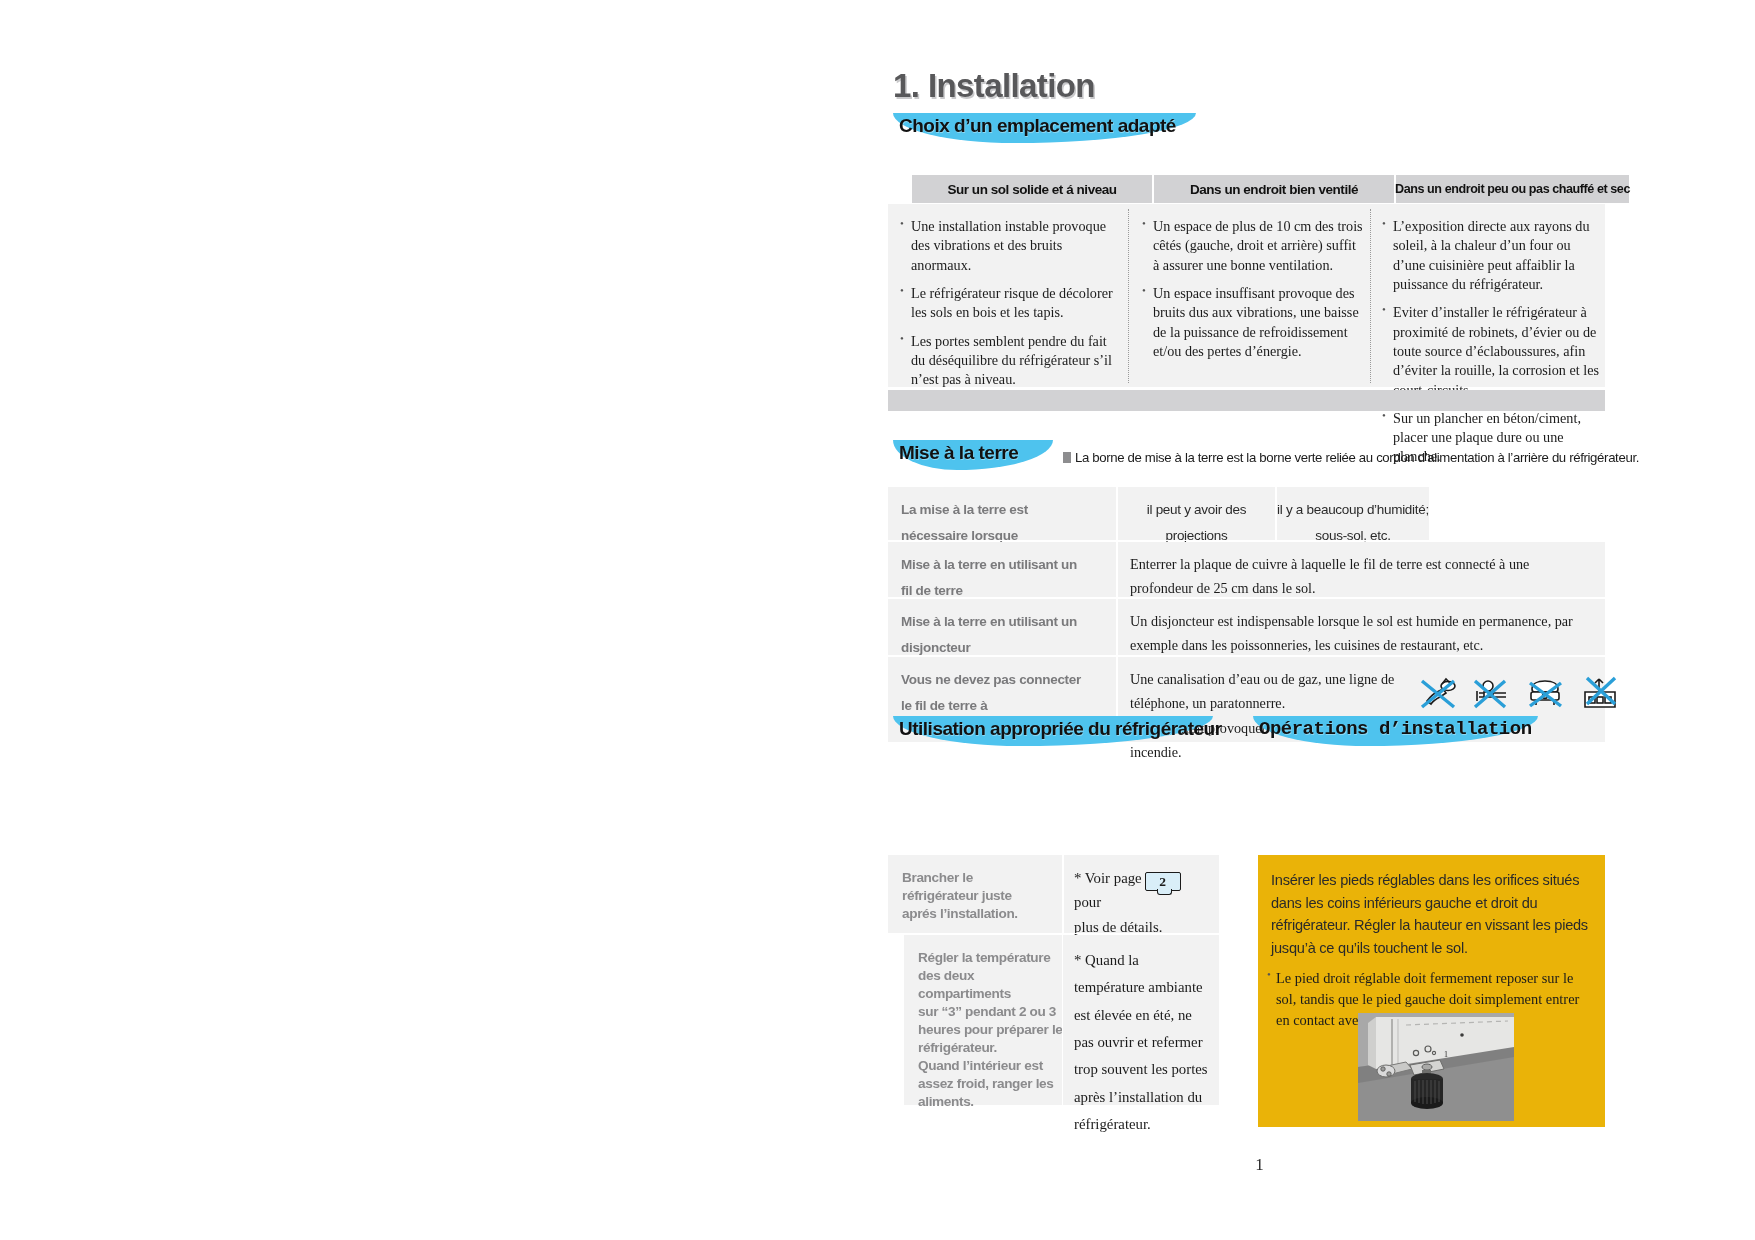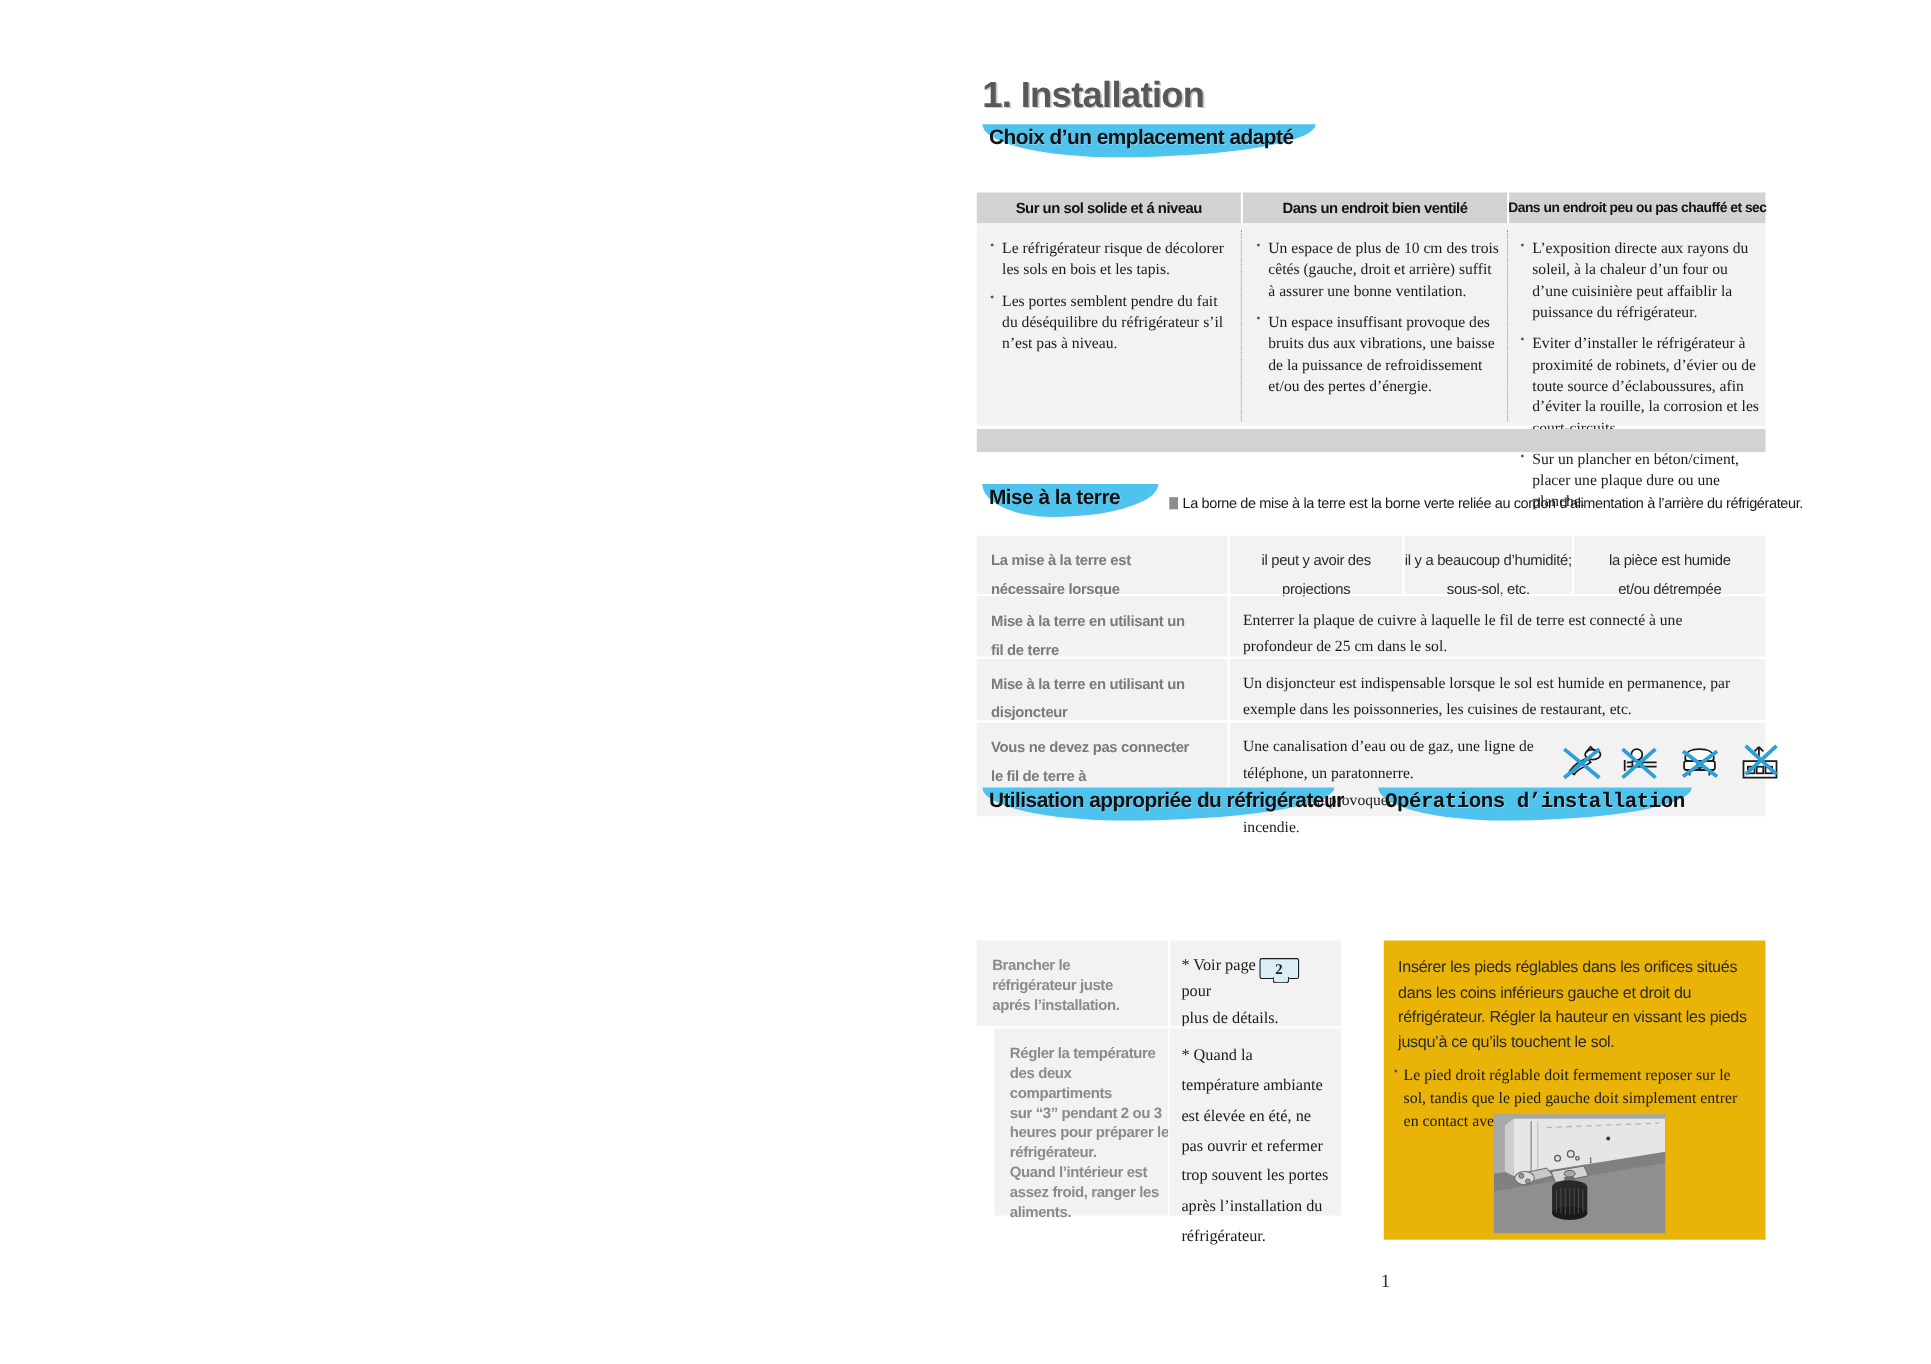--- a/index.html
+++ b/index.html
@@ -58,20 +58,21 @@
   .tbl { position: absolute; }
   .hdr-cell {
     background: #d2d2d4;
     font-size: 13.5px;
     font-weight: bold;
     color: #111;
     text-align: center;
     letter-spacing: -0.45px;
     display: flex; align-items: center; justify-content: center;
     white-space: nowrap;
+    margin-left: 24px;
   }
   .body-cell {
     background: #f2f2f2;
   }
 
   ul.bullets { margin: 0; padding: 0; list-style: none; }
   ul.bullets li {
     position: relative;
     padding-left: 11px;
     margin-bottom: 9px;
@@ -268,20 +269,21 @@
 
     <div class="hdr-cell" style="position:absolute; left:0; top:0; width:240px; height:28px;">Sur un sol solide et á niveau</div>
     <div class="hdr-cell" style="position:absolute; left:242px; top:0; width:240px; height:28px;">Dans un endroit bien ventilé</div>
     <div class="hdr-cell" style="position:absolute; left:484px; top:0; width:233px; height:28px; font-size:12.6px;">Dans un endroit peu ou pas chauffé et sec</div>
 
     <div class="body-cell" style="position:absolute; left:0; top:29px; width:717px; height:183px;">
       <div class="vdash" style="left:240px; top:5px; height:174px;"></div>
       <div class="vdash" style="left:482px; top:5px; height:174px;"></div>
 
       <ul class="bullets" style="position:absolute; left:12px; top:13px; width:222px;">
+        <li>Une installation instable provoque des vibrations et des bruits anormaux.</li>
         <li>Le réfrigérateur risque de décolorer les sols en bois et les tapis.</li>
         <li>Les portes semblent pendre du fait du déséquilibre du réfrigérateur s’il n’est pas à niveau.</li>
       </ul>
 
       <ul class="bullets" style="position:absolute; left:254px; top:13px; width:222px;">
         <li>Un espace de plus de 10 cm des trois cêtés (gauche, droit et arrière) suffit à assurer une bonne ventilation.</li>
         <li>Un espace insuffisant provoque des bruits dus aux vibrations, une baisse de la puissance de refroidissement et/ou des pertes d’énergie.</li>
       </ul>
 
       <ul class="bullets" style="position:absolute; left:494px; top:13px; width:218px;">
@@ -304,22 +306,20 @@
   </div>
 
   <div class="tbl" style="left:888px; top:487px; width:717px; height:272px;">
 
     <div class="g-left" style="position:absolute; left:0; top:0; width:228px; height:53px; white-space:pre-line;">La mise à la terre est
 nécessaire lorsque</div>
     <div class="g-cell-hd" style="position:absolute; left:230px; top:0; width:157px; height:53px; white-space:pre-line;">il peut y avoir des projections
 d’eau(salle de bains, etc.)</div>
     <div class="g-cell-hd" style="position:absolute; left:389px; top:0; width:152px; height:53px; white-space:pre-line;">il y a beaucoup d’humidité;
 sous-sol, etc.</div>
-    <div class="g-cell-hd" style="position:absolute; left:543px; top:0; width:174px; height:53px; white-space:pre-line;">la pièce est humide
-et/ou détrempée</div>
     <div class="g-sep-v" style="left:228px; top:0; height:53px;"></div>
     <div class="g-sep-v" style="left:387px; top:0; height:53px;"></div>
     <div class="g-sep-v" style="left:541px; top:0; height:53px;"></div>
     <div class="g-sep-h" style="left:0; top:53px; width:717px;"></div>
 
     <div class="g-left" style="position:absolute; left:0; top:55px; width:228px; height:55px; white-space:pre-line;">Mise à la terre en utilisant un
 fil de terre</div>
     <div class="g-body" style="position:absolute; left:230px; top:55px; width:487px; height:55px; padding-top:10px;">Enterrer la plaque de cuivre à laquelle le fil de terre est connecté à une profondeur de 25 cm dans le sol.</div>
     <div class="g-sep-v" style="left:228px; top:55px; height:55px;"></div>
     <div class="g-sep-h" style="left:0; top:110px; width:717px;"></div>

